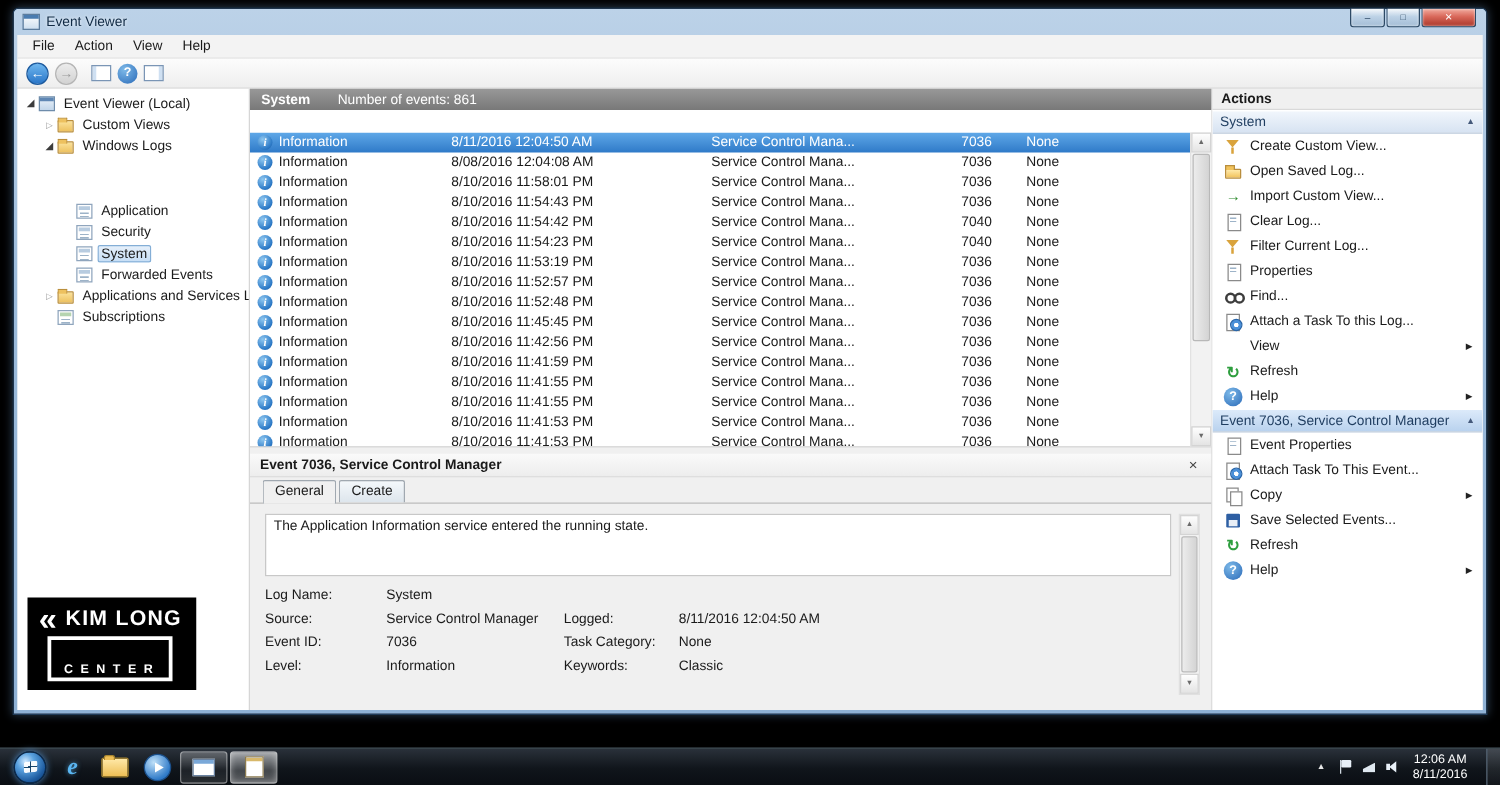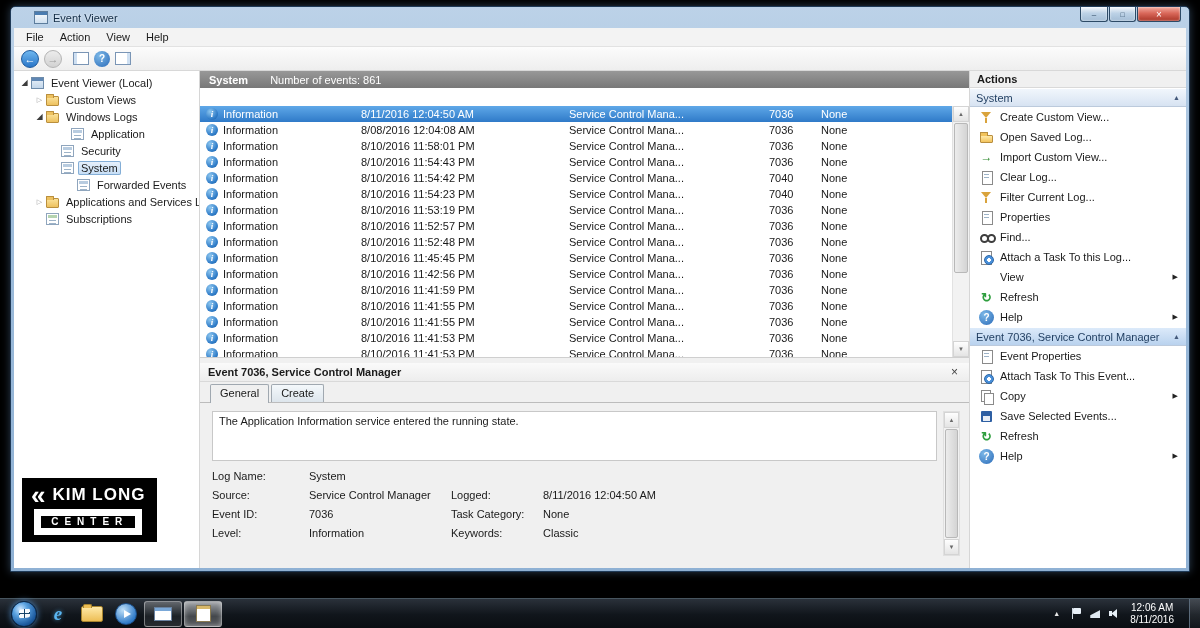--- a/index.html
+++ b/index.html
@@ -14,21 +14,21 @@
   }
   .screen { position:absolute; inset:0; }
 
   
   .window {
     position:absolute; left:10px; top:6px; width:1180px; height:566px;
     background:linear-gradient(#bcd2e8,#9cbbda 40%,#8fb1d4);
     border:1px solid #1f3a57; border-radius:5px 5px 0 0;
     box-shadow:0 0 8px rgba(120,170,220,.35);
   }
-  .titlebar { height:21px; display:flex; align-items:center; padding-left:23px; }
+  .titlebar { height:21px; display:flex; align-items:center; padding-left:7px; }
   .title-ico { width:14px; height:13px; margin-right:5px; background:linear-gradient(#fdfdfd,#cfe0f0); border:1px solid #5d7d9d; position:relative; }
   .title-ico::before { content:''; position:absolute; left:0; right:0; top:0; height:3px; background:#4a7cb0; }
   .title-text { font-size:11px; color:#102a44; text-shadow:0 0 3px rgba(255,255,255,.9); }
   .window-controls { position:absolute; right:8px; top:0; display:flex; gap:1px; }
   .wbtn {
     height:15px; display:flex; align-items:center; justify-content:center;
     border:1px solid #2d4a66; border-top:none; border-radius:0 0 3px 3px;
     background:linear-gradient(rgba(255,255,255,.85),rgba(190,210,228,.5) 45%,rgba(135,165,192,.45));
     color:#1e3a56; font-size:8px; box-shadow:inset 0 0 2px rgba(255,255,255,.9);
   }
@@ -140,21 +140,21 @@
   .ai-copy::before { content:''; position:absolute; left:2px; top:1px; width:8px; height:10px; background:#fff; border:1px solid #8a8a8a; }
   .ai-copy::after { content:''; position:absolute; left:5px; top:4px; width:8px; height:10px; background:#fff; border:1px solid #8a8a8a; }
   .ai-refresh { color:#2e9e3e; font-weight:bold; font-size:13px; }
   .ai-help { background:radial-gradient(circle at 35% 30%,#7db9e8,#2a6ab8); border-radius:50%; color:#fff; font-weight:bold; font-size:10px; }
   .ai-none { }
 
   
   .wm { position:absolute; left:22px; top:478px; background:#000; color:#fff; padding:7px 12px 7px 9px; display:flex; flex-direction:column; align-items:center; }
   .wm-top { display:flex; align-items:center; gap:6px; font-weight:bold; font-size:17px; letter-spacing:1px; white-space:nowrap; }
   .wm-chev { font-size:26px; line-height:16px; font-weight:bold; }
-  .wm-bottom { margin-top:4px; border:7px solid #ffffff; padding:0 7px 1px 10px; font-size:10px; font-weight:bold; letter-spacing:6px; }
+  .wm-bottom { margin-top:4px; border:3px solid #ffffff; padding:18px 7px 1px 10px; font-size:10px; font-weight:bold; letter-spacing:6px; }
 
   
   .taskbar { position:absolute; left:0; right:0; bottom:0; height:30px; background:linear-gradient(#2a313a,#10151b 55%,#0a0e13); border-top:1px solid #47555f; display:flex; align-items:center; }
   .tb-items { display:flex; align-items:center; height:100%; padding-left:8px; gap:2px; }
   .tbi { height:26px; min-width:32px; display:flex; align-items:center; justify-content:center; position:relative; }
   .tb-start::before { content:''; width:24px; height:24px; border-radius:50%;
     background:radial-gradient(circle at 35% 30%,#cfe8ff 0%,#5aa2e0 30%,#1d5a9e 70%,#0c3666 100%);
     border:1px solid #0a2a4e; box-shadow:0 0 6px rgba(90,160,230,.8); }
   .tb-start::after { content:''; position:absolute; width:11px; height:9px; border-radius:2px; transform:skewY(-6deg);
     background:linear-gradient(transparent 44%,rgba(13,60,100,.95) 44% 56%,transparent 56%),
@@ -221,36 +221,36 @@
             <div class="tree-row" style="padding-left: 19px;">
               <span class="expander">▷</span>
               <span class="ti ti-folder"></span>
               <span class="tl">Custom Views</span>
             </div>
             <div class="tree-row" style="padding-left: 19px;">
               <span class="expander open">◢</span>
               <span class="ti ti-folder"></span>
               <span class="tl">Windows Logs</span>
             </div>
-            <div class="tree-row" style="padding-left: 44px;">
+            <div class="tree-row" style="padding-left: 34px; margin-top: 35px;">
               <span class="expander"></span>
               <span class="ti ti-log"></span>
               <span class="tl">Application</span>
             </div>
             <div class="tree-row" style="padding-left: 34px;">
               <span class="expander"></span>
               <span class="ti ti-log"></span>
               <span class="tl">Security</span>
             </div>
             <div class="tree-row sel" style="padding-left: 34px;">
               <span class="expander"></span>
               <span class="ti ti-log"></span>
               <span class="tl">System</span>
             </div>
-            <div class="tree-row" style="padding-left: 34px; margin-left: 16px;">
+            <div class="tree-row" style="padding-left: 34px;">
               <span class="expander"></span>
               <span class="ti ti-log"></span>
               <span class="tl">Forwarded Events</span>
             </div>
             <div class="tree-row" style="padding-left: 19px;">
               <span class="expander">▷</span>
               <span class="ti ti-folder"></span>
               <span class="tl">Applications and Services Lo</span>
             </div>
             <div class="tree-row" style="padding-left: 19px;">

